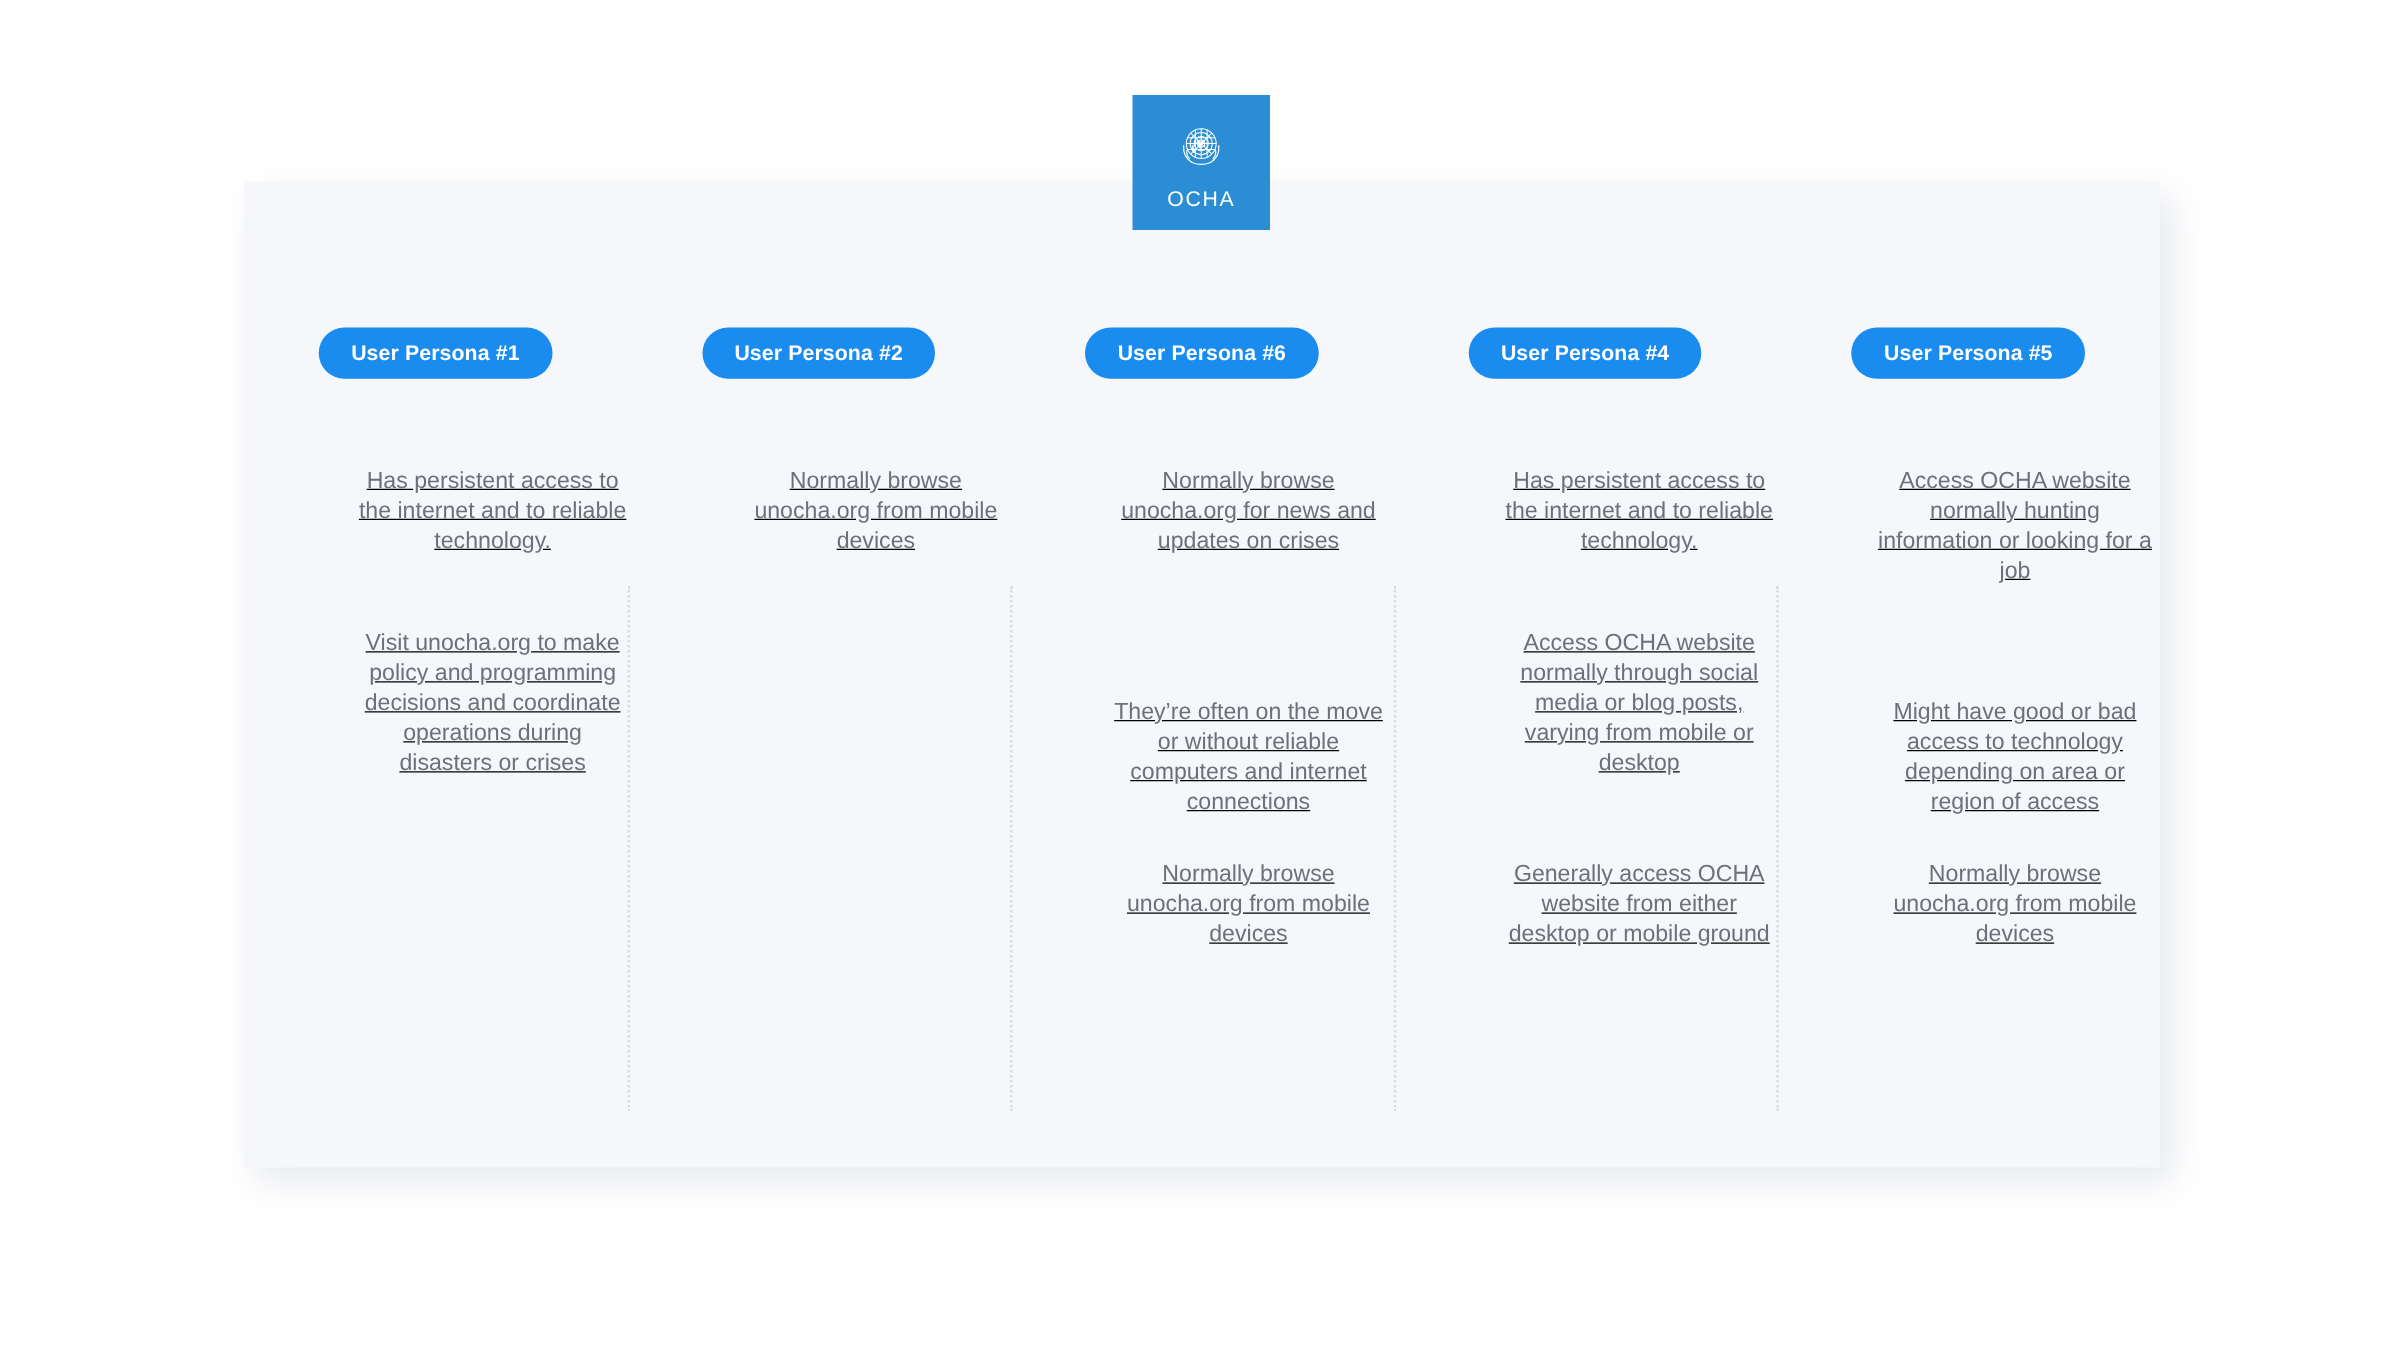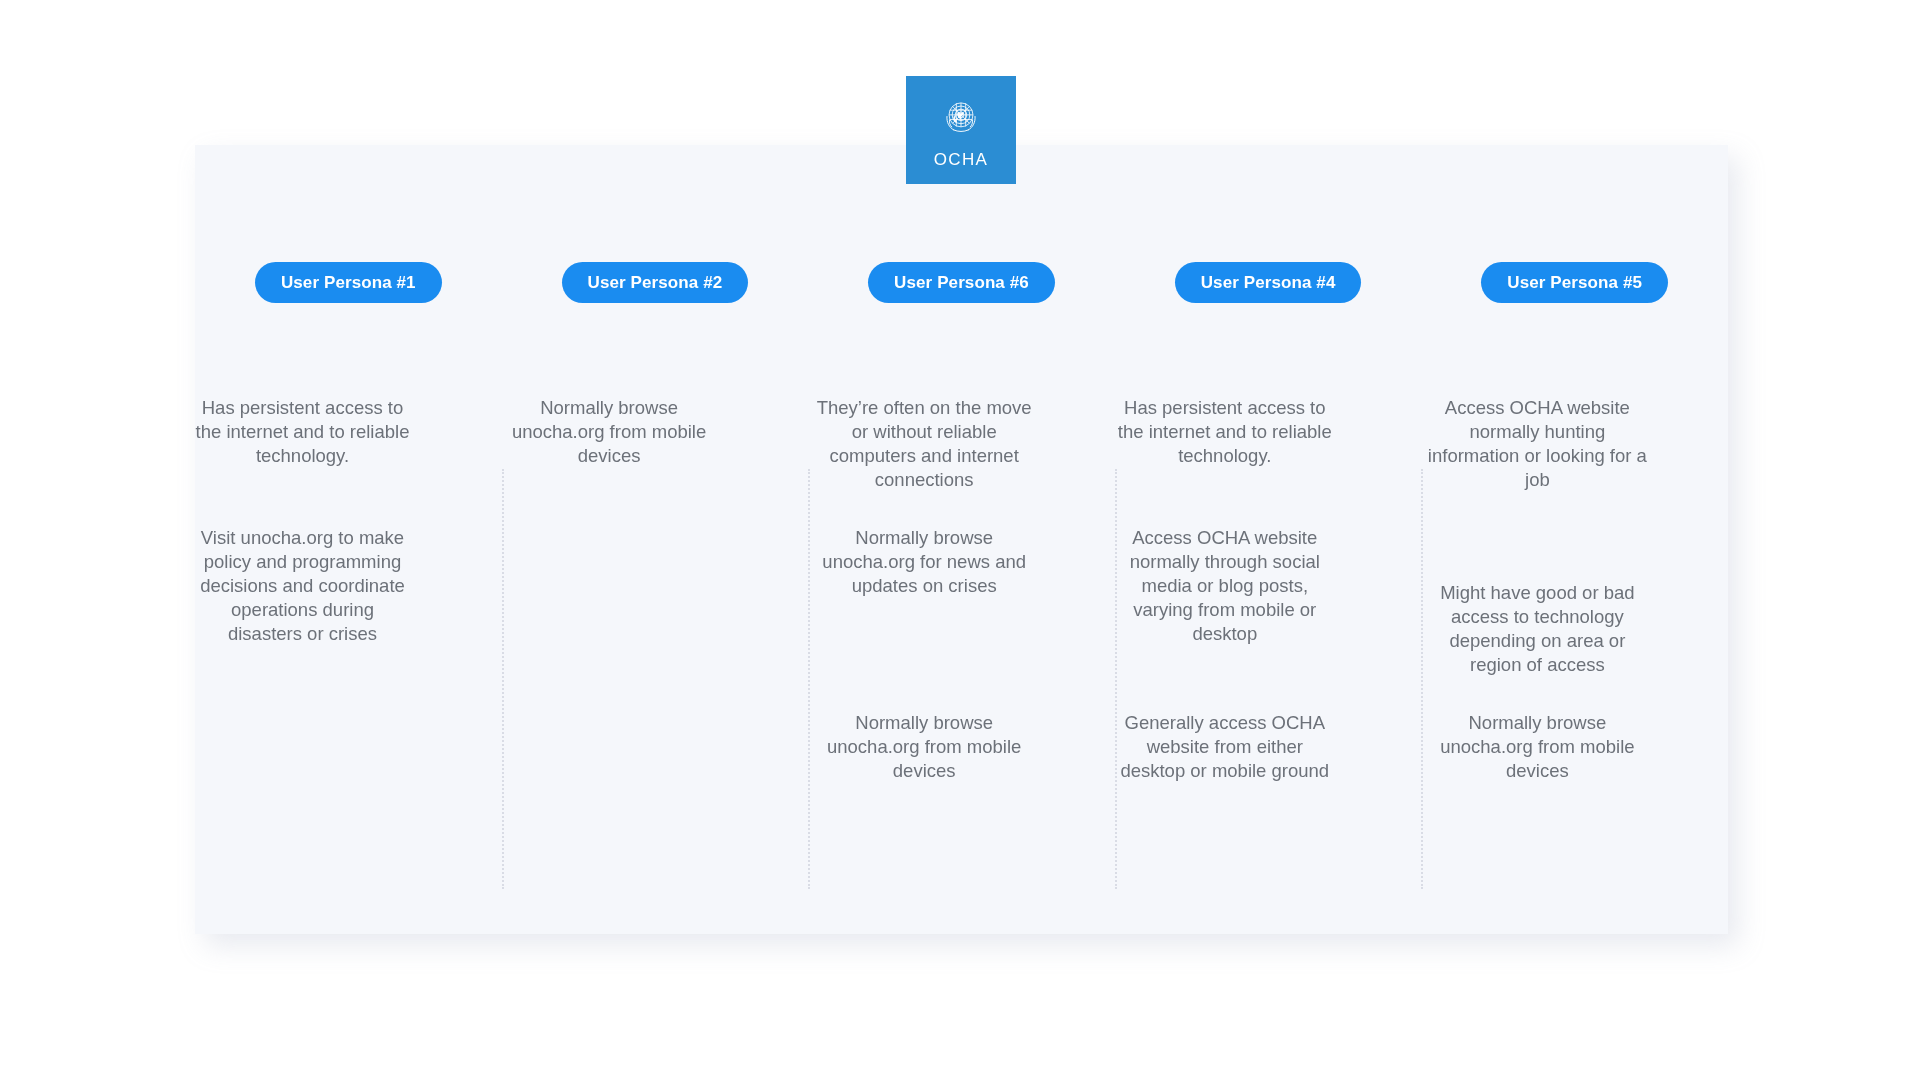--- a/index.html
+++ b/index.html
@@ -70,21 +70,20 @@
     flex-direction: row;
     align-items: flex-start;
     padding-top: 117px;
   }
   .column {
     position: relative;
     flex: 1 1 0;
     display: flex;
     flex-direction: column;
     align-items: center;
-    gap: 24px;
   }
   
   .column + .column::before {
     content: "";
     position: absolute;
     left: 0px;
     top: 207px;
     width: 0px;
     height: 420px;
     border-left: 2px dotted #d9dce5;
@@ -106,21 +105,22 @@
     letter-spacing: 0.1px;
     cursor: pointer;
   }
 
   
   .blocks {
     margin-top: 69px;
     width: 100%;
     display: flex;
     flex-direction: column;
-    align-items: flex-start;
+    align-items: flex-end;
+    text-decoration: underline;
   }
   .block {
     width: 215px;
     text-align: center;
     color: #6c7179;
     font-size: 18.5px;
     line-height: 24px;
     font-weight: 400;
   }
   .block.b1 { min-height: 130px; }
@@ -183,22 +183,22 @@
     <div class="column" data-col="2">
       <div class="badge">User Persona #2</div>
       <div class="blocks">
         <div class="block b3">Normally browse unocha.org from mobile devices</div>
       </div>
     </div>
 
     <div class="column" data-col="3">
       <div class="badge">User Persona #6</div>
       <div class="blocks">
+        <div class="block b2">Normally browse unocha.org for news and updates on crises</div>
         <div class="block b1">They’re often on the move or without reliable computers and internet connections</div>
-        <div class="block b2">Normally browse unocha.org for news and updates on crises</div>
         <div class="block b3">Normally browse unocha.org from mobile devices</div>
       </div>
     </div>
 
     <div class="column" data-col="4">
       <div class="badge">User Persona #4</div>
       <div class="blocks">
         <div class="block b1">Has persistent access to the internet and to reliable technology.</div>
         <div class="block b2">Access OCHA website normally through social media or blog posts, varying from mobile or desktop</div>
         <div class="block b3">Generally access OCHA website from either desktop or mobile ground</div>

